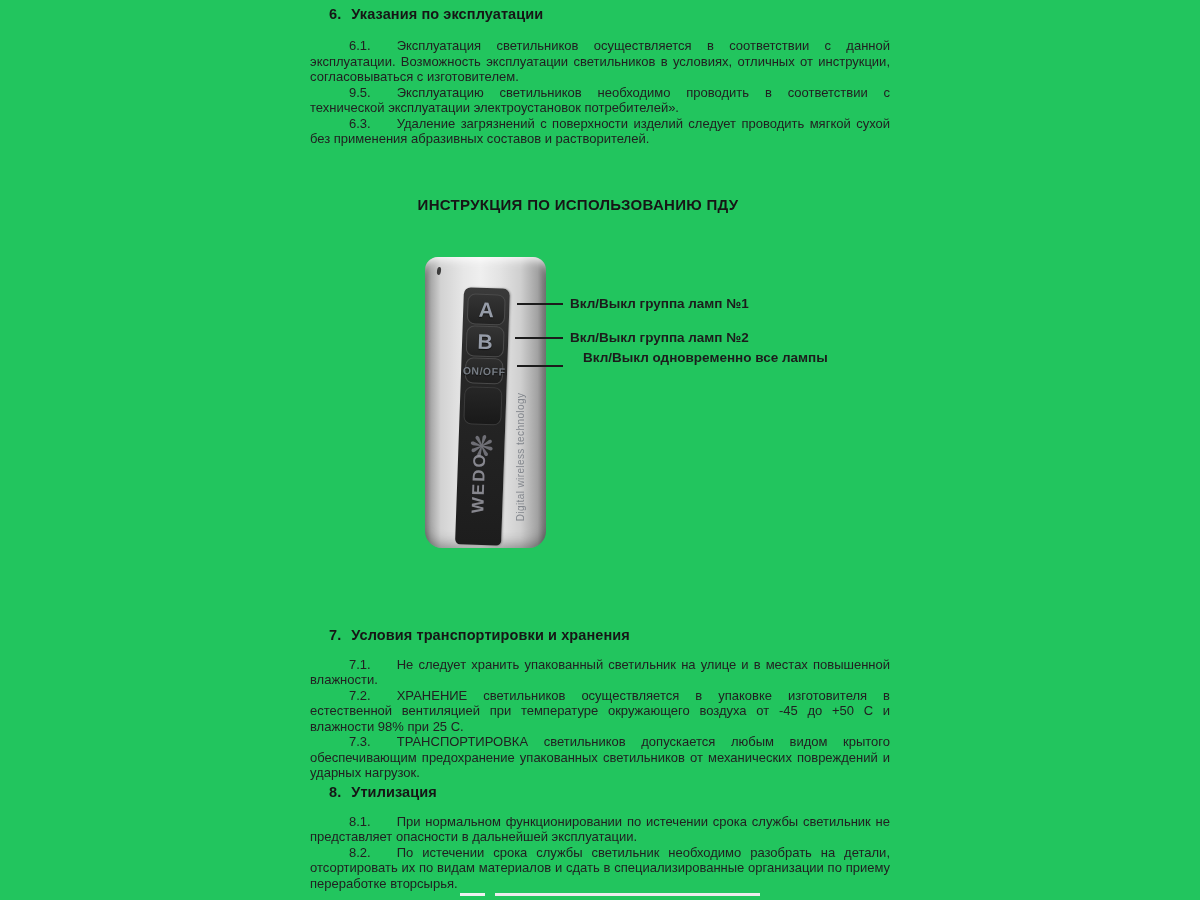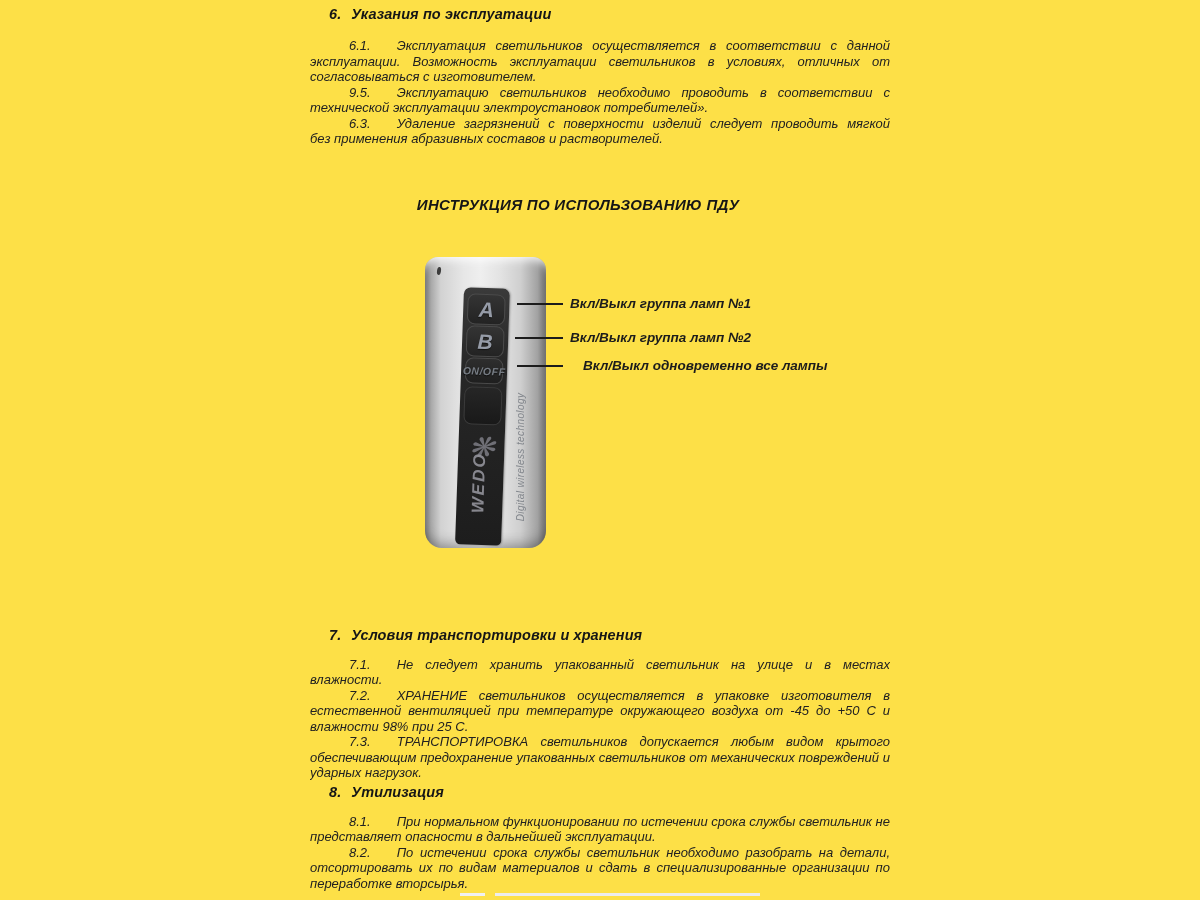--- a/index.html
+++ b/index.html
@@ -1,20 +1,20 @@
 <!DOCTYPE html>
 <html><head>
 <meta charset="utf-8">
 <style>
   html,body{margin:0;padding:0;}
   body{
     width:1200px;height:900px;background:#ffffff;position:relative;overflow:hidden;
     font-family:"Liberation Sans",sans-serif;color:#1f1f1f;
   }
-  .page{position:absolute;inset:0;background:#fde047;font-style:italic;}
+  .page{position:absolute;inset:0;background:#22c55e;}
   .content{position:absolute;left:310px;top:0;width:580px;}
 
   
   .sec-heading{
     font-weight:bold;font-size:14.5px;line-height:17px;color:#161616;
     padding-left:19px;letter-spacing:0.1px;
   }
   .sec-title{margin-left:10px;}
   #h6{margin-top:6px;}
   #h7{margin-top:79px;}
@@ -94,21 +94,21 @@
   .callout-line{position:absolute;height:2px;background:#1c1c1c;}
   .cl-1{left:207px;top:46px;width:46px;}
   .cl-2{left:205px;top:80px;width:48px;}
   .cl-3{left:207px;top:108px;width:46px;}
   .callout-text{
     position:absolute;left:260px;font-weight:bold;font-size:13.5px;line-height:16px;color:#1c1c1c;
     white-space:nowrap;
   }
   .ct-1{top:39px;}
   .ct-2{top:73px;}
-  .ct-3{top:101px;padding-left:13px;}
+  .ct-3{top:93px;padding-left:13px;}
 
   
   .bottom-smudge{
     position:absolute;left:495px;top:893px;width:265px;height:3px;background:#ececec;
   }
   .bottom-smudge::before{
     content:"";position:absolute;left:-35px;top:0;width:25px;height:3px;background:#f0f0f0;
   }
 </style>
 </head>

